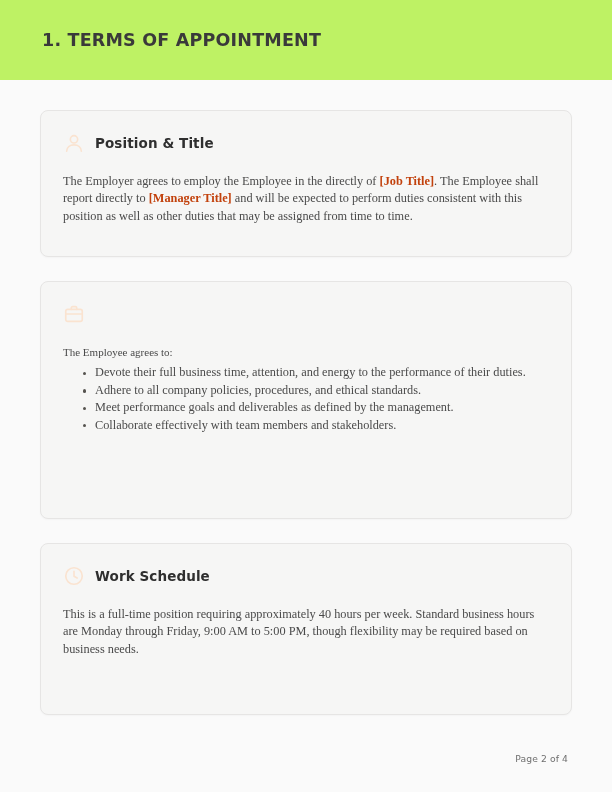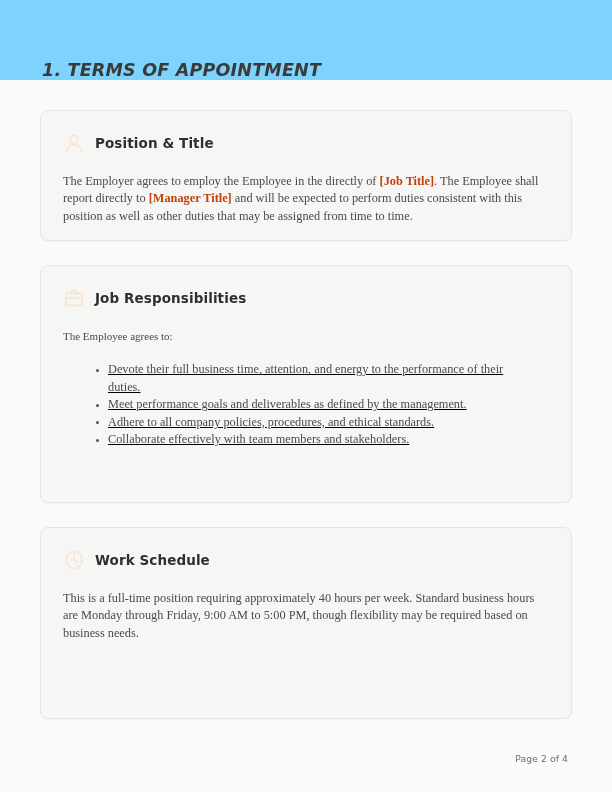--- a/index.html
+++ b/index.html
@@ -12,26 +12,25 @@
     background: #fafafa;
     font-family: "Liberation Serif", serif;
     -webkit-font-smoothing: antialiased;
     position: relative;
     overflow: hidden;
   }
 
   
   .header-band {
     height: 80px;
-    background: #7dd3fc;
+    background: #bef264;
     display: flex;
-    align-items: flex-end;
+    align-items: center;
     padding: 0 0 0 42px;
     box-sizing: border-box;
-    font-style: italic;
   }
   .page-title {
     font-family: "DejaVu Sans", sans-serif;
     font-weight: bold;
     font-size: 17.5px;
     letter-spacing: 0.2px;
     color: #3a3a3a;
     margin: 0;
     white-space: nowrap;
   }
@@ -46,23 +45,23 @@
   .card {
     background: #f6f6f5;
     border: 1px solid #e6e5e4;
     border-radius: 8px;
     box-sizing: border-box;
     margin-bottom: 24px;
     padding: 18px 22px 22px 22px;
     position: relative;
     box-shadow: 0 1px 2px rgba(0,0,0,0.028);
   }
-  .card-1 { height: 131px; }
+  .card-1 { height: 147px; }
   .card-2 { height: 238px; }
-  .card-3 { height: 192px; }
+  .card-3 { height: 172px; }
 
   .card-head {
     display: flex;
     align-items: center;
     gap: 10px;
     height: 28px;
     margin-bottom: 16px;
   }
   .card-icon {
     width: 22px;
@@ -99,23 +98,22 @@
   .lead-line {
     font-family: "Liberation Serif", serif;
     font-size: 11px;
     line-height: 17.4px;
     color: #4a4a4a;
     margin: 0 0 2px 0;
   }
 
   .bullet-list {
     list-style: none;
-    margin: 16px;
+    margin: 3px;
     padding: 0;
-    text-decoration: underline;
   }
   .bullet-list li {
     font-family: "Liberation Serif", serif;
     font-size: 12.3px;
     line-height: 17.4px;
     color: #4a4a4a;
     position: relative;
     padding-left: 29px;
   }
   .bullet-list li::before {
@@ -170,27 +168,26 @@
 
   <section class="card card-2">
     <div class="card-head">
       <span class="card-icon">
         <svg width="22" height="22" viewBox="0 0 24 24" fill="none" stroke="currentColor" stroke-width="1.8" stroke-linecap="round" stroke-linejoin="round">
           <rect x="3" y="7" width="18" height="13" rx="2"></rect>
           <path d="M9 7V5.5A1.5 1.5 0 0 1 10.5 4h3A1.5 1.5 0 0 1 15 5.5V7"></path>
           <path d="M3 12h18"></path>
         </svg>
       </span>
-      <span class="card-title">Job Responsibilities</span>
     </div>
     <p class="lead-line">The Employee agrees to:</p>
     <ul class="bullet-list">
       <li>Devote their full business time, attention, and energy to the performance of their duties.</li>
+      <li>Adhere to all company policies, procedures, and ethical standards.</li>
       <li>Meet performance goals and deliverables as defined by the management.</li>
-      <li>Adhere to all company policies, procedures, and ethical standards.</li>
       <li>Collaborate effectively with team members and stakeholders.</li>
     </ul>
   </section>
 
   <section class="card card-3">
     <div class="card-head">
       <span class="card-icon">
         <svg width="22" height="22" viewBox="0 0 24 24" fill="none" stroke="currentColor" stroke-width="1.8" stroke-linecap="round" stroke-linejoin="round">
           <circle cx="12" cy="12" r="9"></circle>
           <path d="M12 7v5.2l3.4 2"></path>

